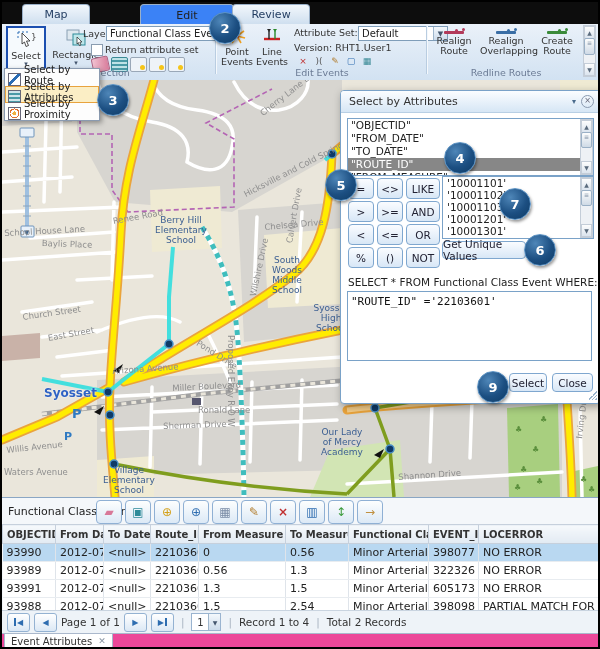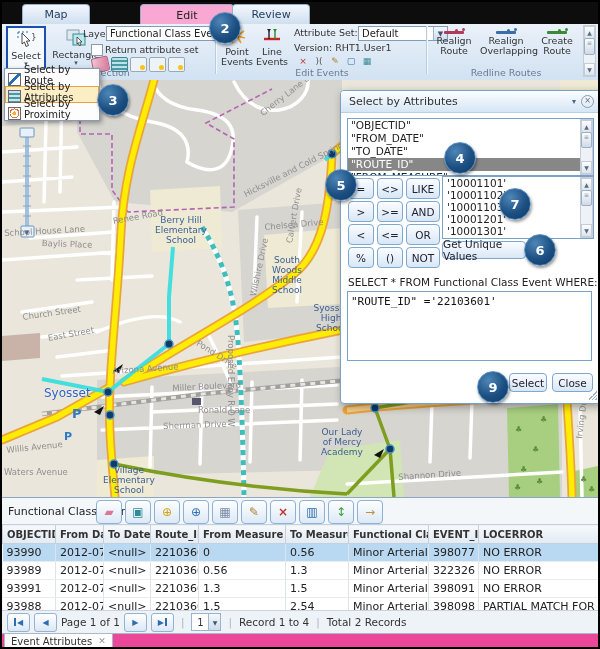--- a/index.html
+++ b/index.html
@@ -3,21 +3,21 @@
 <meta charset="utf-8">
 <style>
   html,body{margin:0;padding:0}
   #frame{position:relative;width:600px;height:649px;box-sizing:border-box;border:2px solid #000;
     font-family:"DejaVu Sans",sans-serif;background:#fff;overflow:hidden}
   
   #tabbar{position:absolute;left:0;top:0;width:596px;height:22px;background:#0d0d0d}
   .tab{position:absolute;top:2px;height:19px;border:1px solid #9ab0c8;border-bottom:none;
     border-radius:4px 4px 0 0;background:linear-gradient(#f2f7fc,#cfdfef);
     font-size:11px;color:#1f3a5f;display:flex;align-items:center;justify-content:center}
-  .tab.active{background:#f9a8d4;color:#222;height:20px}
+  .tab.active{background:#3b82f6;color:#222;height:20px}
   
   #ribbon{position:absolute;left:0;top:22px;width:596px;height:56px;
     background:linear-gradient(#eaf1f9,#d2e2f2);border-bottom:1px solid #98b4d4}
   .grp-label{position:absolute;top:43px;font-size:9.5px;color:#6b7b95;text-align:center}
   .divider{position:absolute;top:2px;height:48px;width:1px;background:#b9cde1;border-right:1px solid #f4f8fc}
   .rbtn{position:absolute;top:2px;text-align:center;font-size:9.5px;color:#333;line-height:1.05;cursor:default}
   .caret{font-size:7px;color:#44566e;line-height:1}
   .dd{position:absolute;height:15px;background:#fff;border:1px solid #7f9db9;font-size:10px;color:#222;
     display:flex;align-items:center;box-sizing:border-box}
   .dd .txt{flex:1;padding-left:3px;white-space:nowrap;overflow:hidden}
@@ -36,21 +36,21 @@
     background:currentColor;box-shadow:-7px 1px 0 currentColor}
   .vsb{position:absolute;width:13px;background:#eef1f5;border:1px solid #c4cdd8;box-sizing:border-box}
   .vsb .a{position:absolute;left:0;right:0;height:11px;font-size:6px;color:#5a6b7d;text-align:center;line-height:11px;
     background:linear-gradient(#fdfdfd,#dbe4ee);border:1px solid #c4cdd8}
   .vsb .th{position:absolute;left:0;right:0;background:linear-gradient(#fdfdfd,#cfdae6);border:1px solid #9ab0c6;
     border-radius:2px;font-size:6px;color:#7a8ca0;text-align:center}
   
   #map{position:absolute;left:0;top:78px;width:596px;height:417px;background:#eae6db;overflow:hidden}
   .mlabel{position:absolute;font-size:8.5px;color:#8f8f8f;white-space:nowrap;transform-origin:0 0}
   .poi{position:absolute;font-size:9px;color:#3c5f92;text-align:center;line-height:1.1}
-  .town{position:absolute;font-size:12px;font-weight:normal;color:#2f62c4;text-shadow:0 0 2px #fff}
+  .town{position:absolute;font-size:12px;font-weight:bold;color:#2f62c4;text-shadow:0 0 2px #fff}
   
   #selmenu{position:absolute;left:2px;top:66px;width:94px;background:#fdfdfd;border:1px solid #8a9ab0;
     box-shadow:2px 2px 5px rgba(0,0,0,.35);z-index:40}
   .menu-item{position:relative;height:17px;font-size:10px;color:#222;display:flex;align-items:flex-end;padding-left:19px}
   .menu-item.hl{background:#fbeec5;box-shadow:inset 0 0 0 1px #e8a33e}
   .mi{position:absolute;left:3px;width:11px;height:11px;border:1px solid #667;background:#fff}
   .mi-route{background:linear-gradient(135deg,#fff 40%,#2a6db5 40% 58%,#fff 58%)}
   .mi-attr{background:repeating-linear-gradient(180deg,#cfe4ea 0 2px,#4a9aa6 2px 4px)}
   .mi-prox{background:radial-gradient(circle at 50% 50%,#f0b040 0 2px,#fff 2px 4px,#e07030 4px 5px,#fff 5px)}
   
@@ -486,21 +486,21 @@
             <td>NO ERROR</td>
       </tr>
       <tr>
         <td>93991</td>
             <td>2012-07-05</td>
             <td>&lt;null&gt;</td>
             <td>22103601</td>
             <td>1.3</td>
             <td>1.5</td>
             <td>Minor Arterial</td>
-            <td>398091</td>
+            <td>605173</td>
             <td>NO ERROR</td>
       </tr>
       <tr>
         <td>93988</td>
             <td>2012-07-05</td>
             <td>&lt;null&gt;</td>
             <td>22103601</td>
             <td>1.5</td>
             <td>2.54</td>
             <td>Minor Arterial</td>

